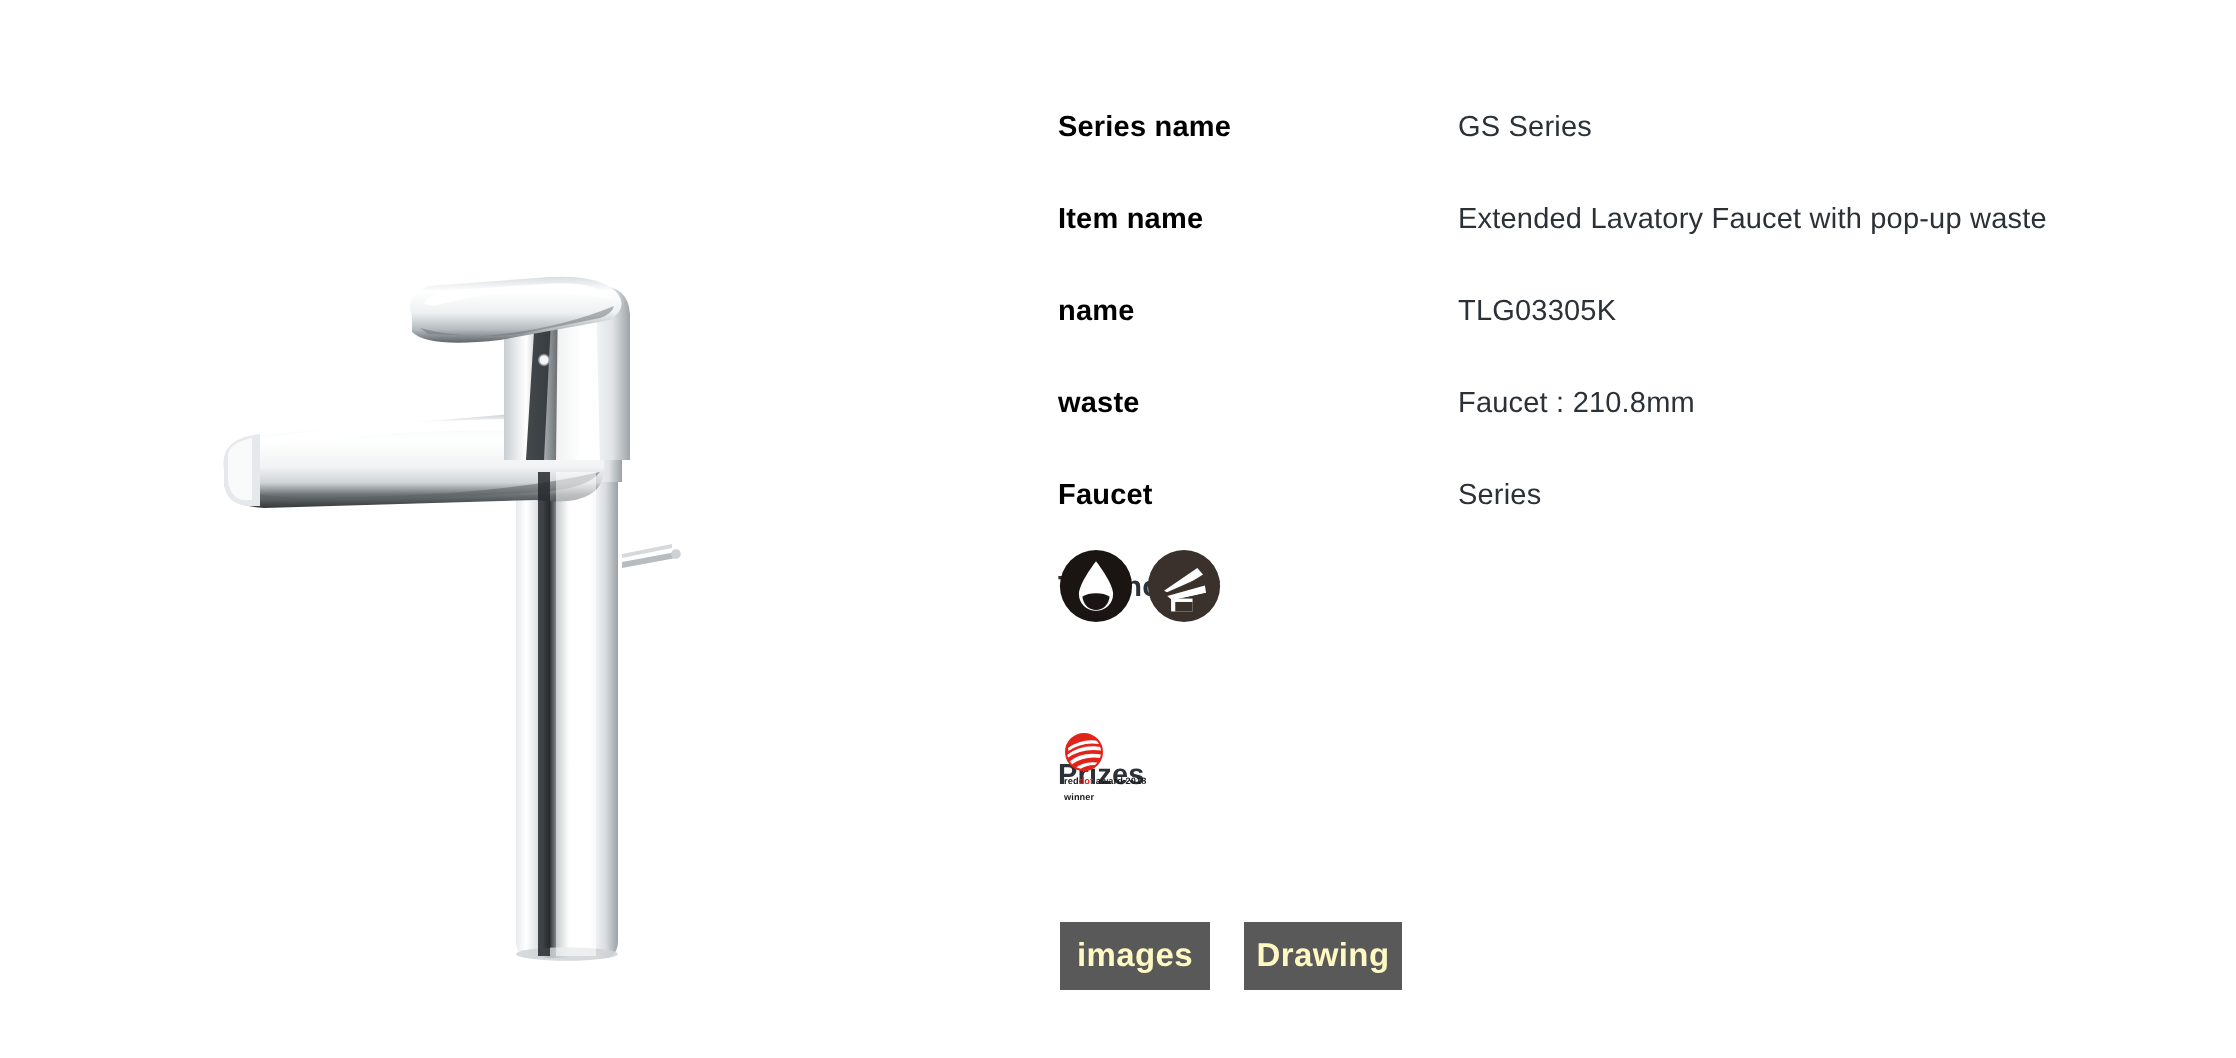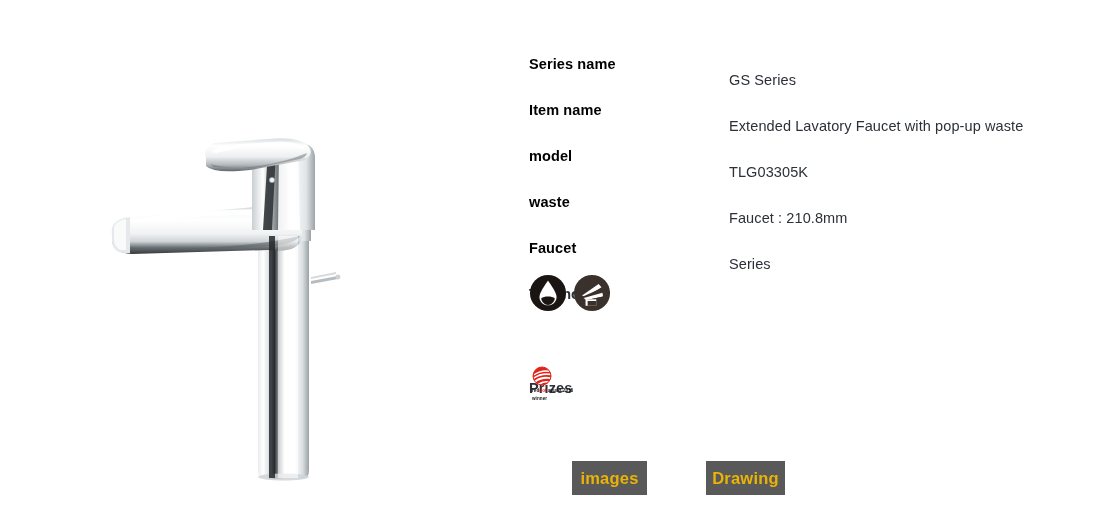--- a/index.html
+++ b/index.html
@@ -54,21 +54,21 @@
     top: 0;
     font-size: 14.5px;
     font-weight: bold;
     color: #000000;
     letter-spacing: .1px;
     white-space: nowrap;
   }
   .spec-value {
     position: absolute;
     left: 209px;
-    top: 16px;
+    top: 0;
     font-size: 14.5px;
     font-weight: normal;
     color: #2b3137;
     letter-spacing: .1px;
     white-space: nowrap;
   }
 
   .section-heading {
     position: absolute;
     left: 9px;
@@ -122,34 +122,33 @@
   #button-row {
     position: absolute;
     left: 10px;
     top: 461px;
     display: flex;
     align-items: flex-start;
     gap: 17px;
   }
   .tab-button {
     background: #595959;
-    color: #eab308;
+    color: #fef9c3;
     border: none;
     font-family: "Liberation Sans", sans-serif;
     font-size: 16.5px;
     font-weight: bold;
     letter-spacing: .2px;
     height: 34px;
     line-height: 34px;
     padding: 0 0;
     text-align: center;
     cursor: pointer;
     display: inline-block;
     box-sizing: border-box;
-    margin-left: 42px;
   }
   #btn-images { width: 75px; }
   #btn-cad    { width: 83px; }
   #btn-drawing{ width: 79px; }
 </style>
 </head>
 <body>
 
 <div id="product-pane">
   <svg id="product-figure" viewBox="0 0 520 529" xmlns="http://www.w3.org/2000/svg">
@@ -273,21 +272,21 @@
     <span class="spec-label">Series name</span>
     <span class="spec-value">GS Series</span>
   </div>
 
   <div class="spec-row" style="top:102px">
     <span class="spec-label">Item name</span>
     <span class="spec-value">Extended Lavatory Faucet with pop-up waste</span>
   </div>
 
   <div class="spec-row" style="top:148px">
-    <span class="spec-label">model</span>
+    <span class="spec-label">name</span>
     <span class="spec-value">TLG03305K</span>
   </div>
 
   <div class="spec-row" style="top:194px">
     <span class="spec-label">waste</span>
     <span class="spec-value">Faucet : 210.8mm</span>
   </div>
 
   <div class="spec-row" style="top:240px">
     <span class="spec-label">Faucet</span>

